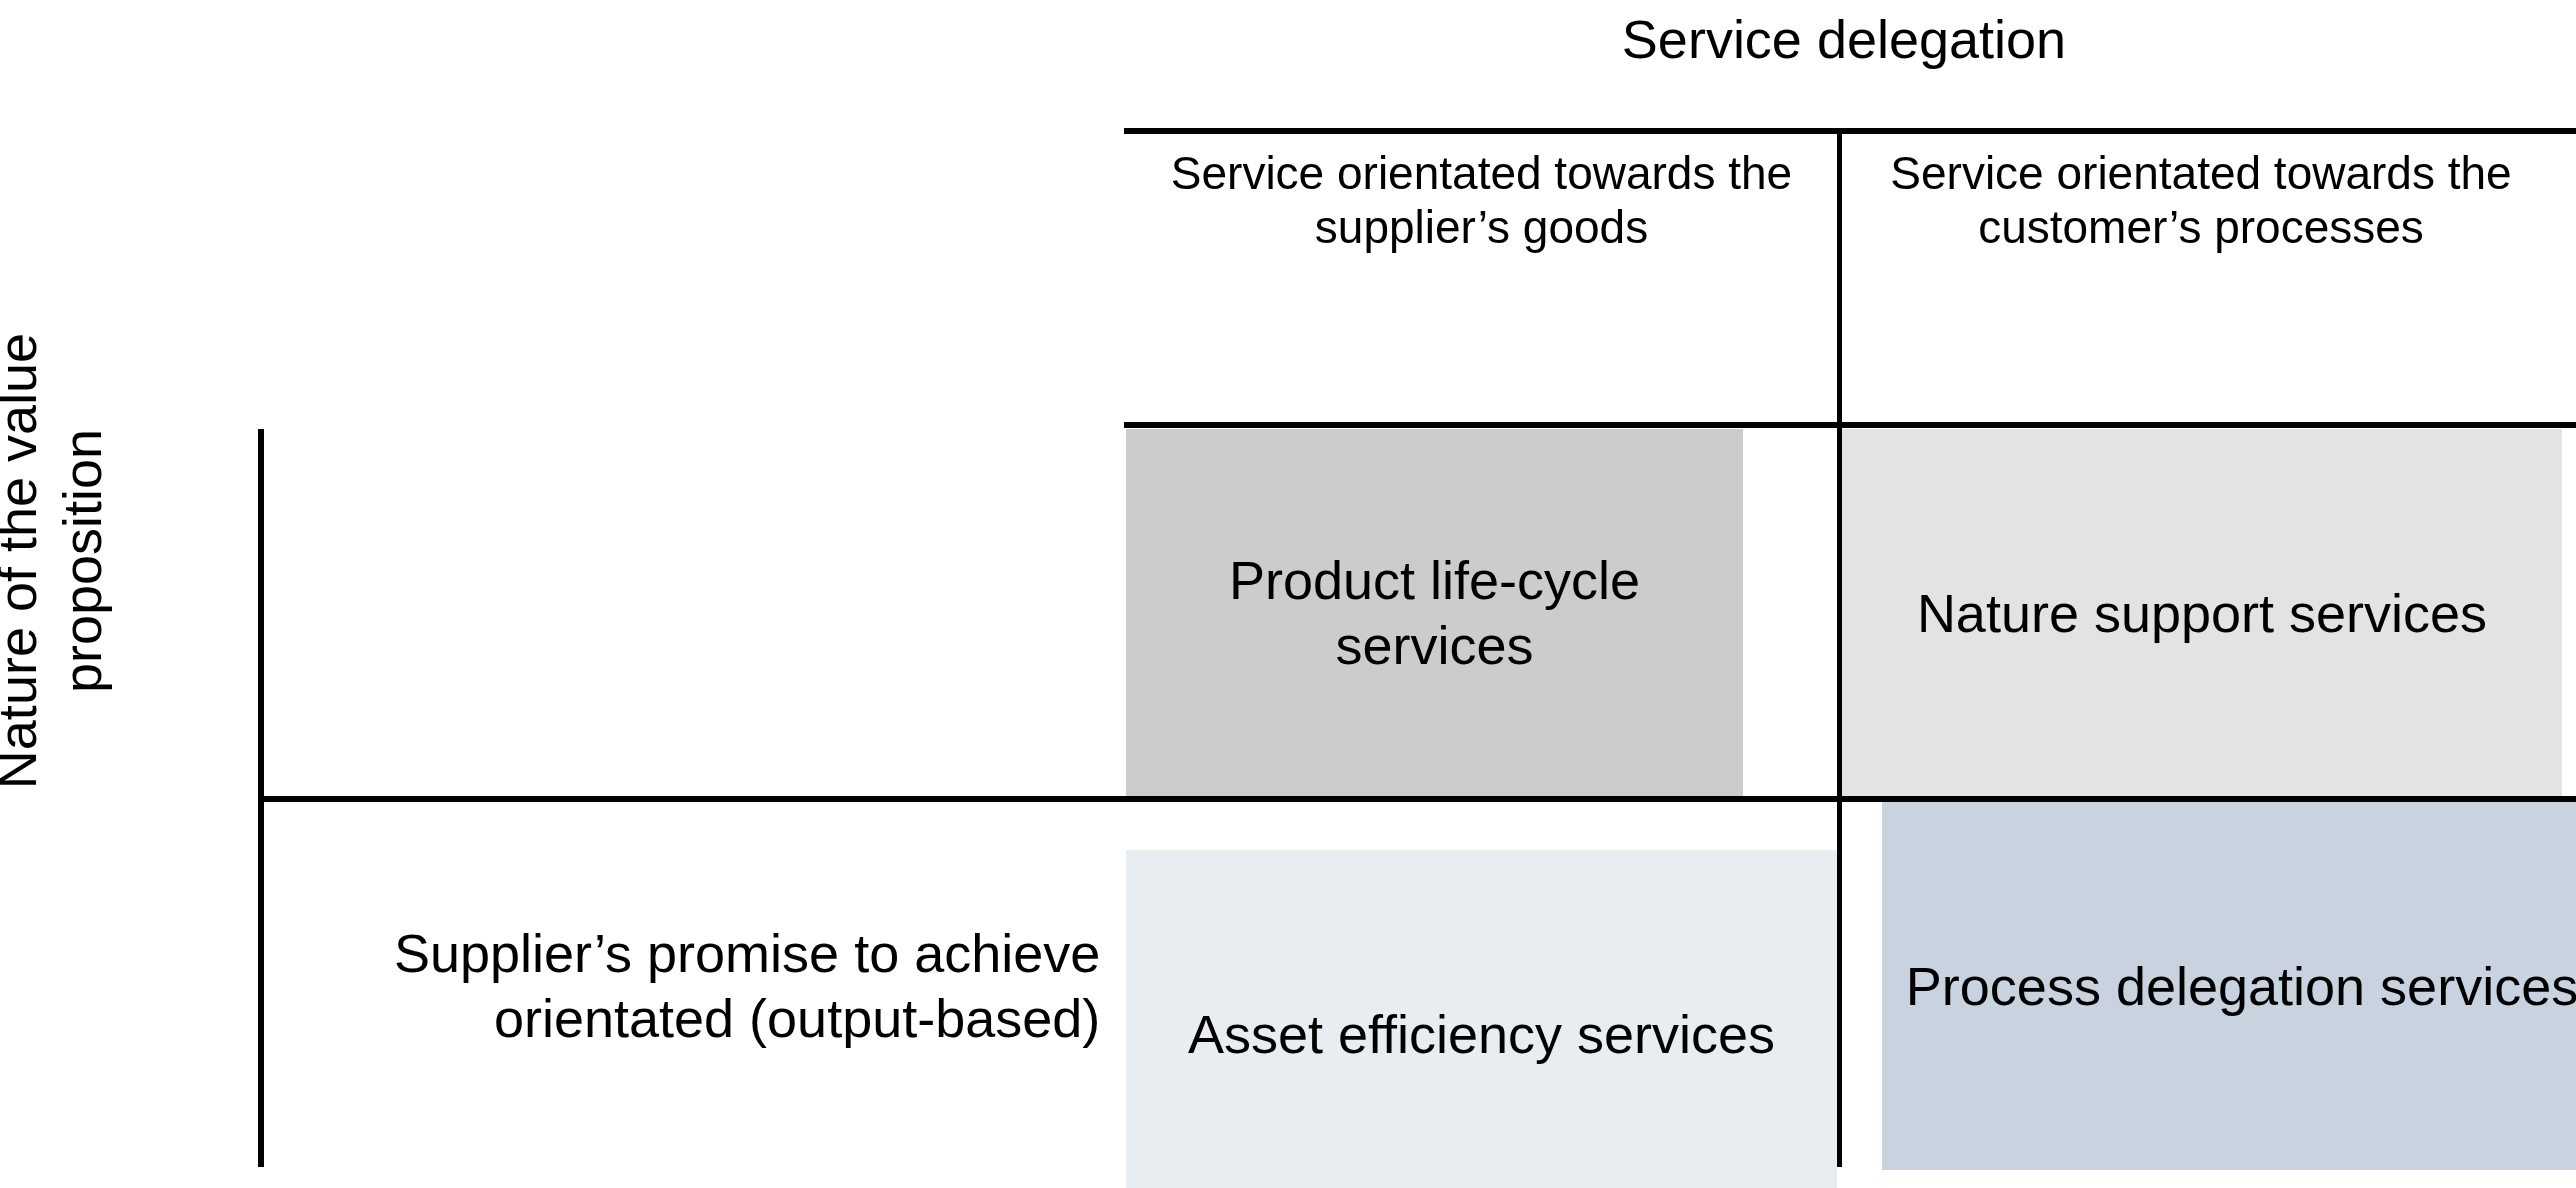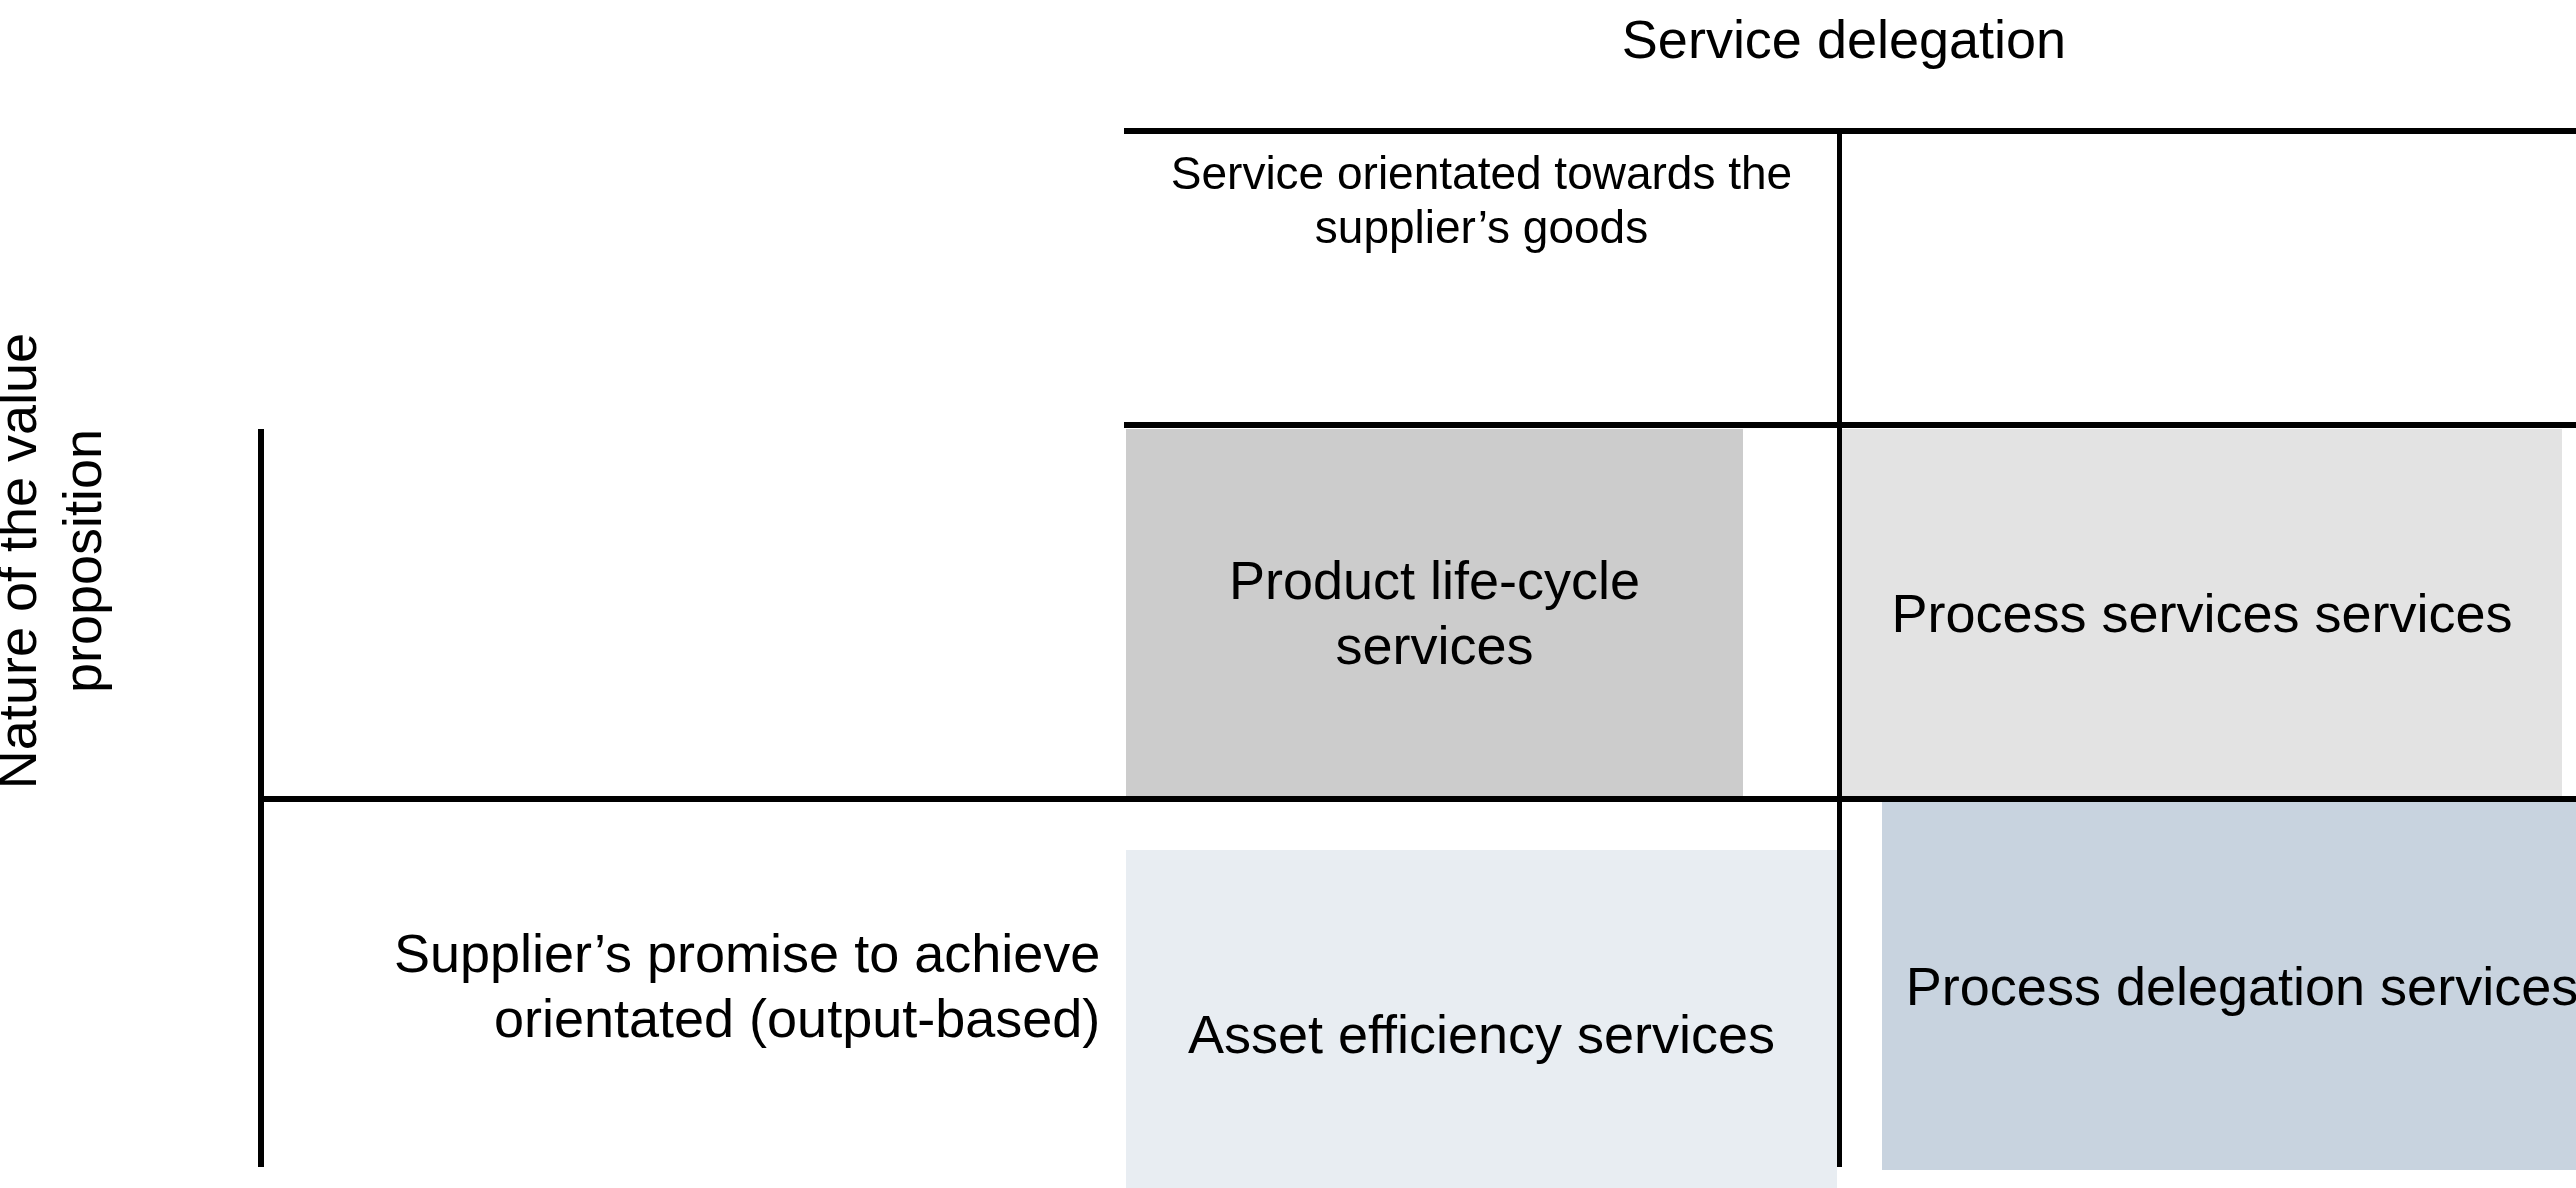--- a/index.html
+++ b/index.html
@@ -154,39 +154,42 @@
 
 <div id="stage" style="background: rgb(255, 255, 255); color: rgb(0, 0, 0);">
 
   <div class="col-group-title">Service delegation</div>
 
   <div class="rule-top" style="background: rgb(0, 0, 0);"></div>
 
   <div class="col-head col-head-1">
     <span class="inner">Service orientated towards the supplier’s goods</span>
   </div>
+  <div class="col-head col-head-2">
+    <span class="inner">Service orientated towards the customer’s processes</span>
+  </div>
 
   <div class="rule-cells-top" style="background: rgb(0, 0, 0);"></div>
 
   <div class="axis-title-wrap">
     <span class="axis-title">Nature of the value
 proposition</span>
   </div>
 
   <div class="axis-vline" style="background: rgb(0, 0, 0);"></div>
 
   <div class="row-label row-label-2">
     <span>Supplier’s promise to achieve orientated (output-based)</span>
   </div>
 
   <div class="cell cell-r1c1" style="background: rgb(204, 204, 204);">
     <span>Product life-cycle services</span>
   </div>
   <div class="cell cell-r1c2" style="background: rgb(227, 227, 227);">
-    <span>Process services services</span>
+    <span>Nature support services</span>
   </div>
   <div class="cell cell-r2c1" style="background: rgb(232, 237, 242);">
     <span>Asset efficiency services</span>
   </div>
   <div class="cell cell-r2c2" style="background: rgb(200, 211, 223);">
     <span>Process delegation services</span>
   </div>
 
   <div class="rule-mid" style="background: rgb(0, 0, 0);"></div>
 

